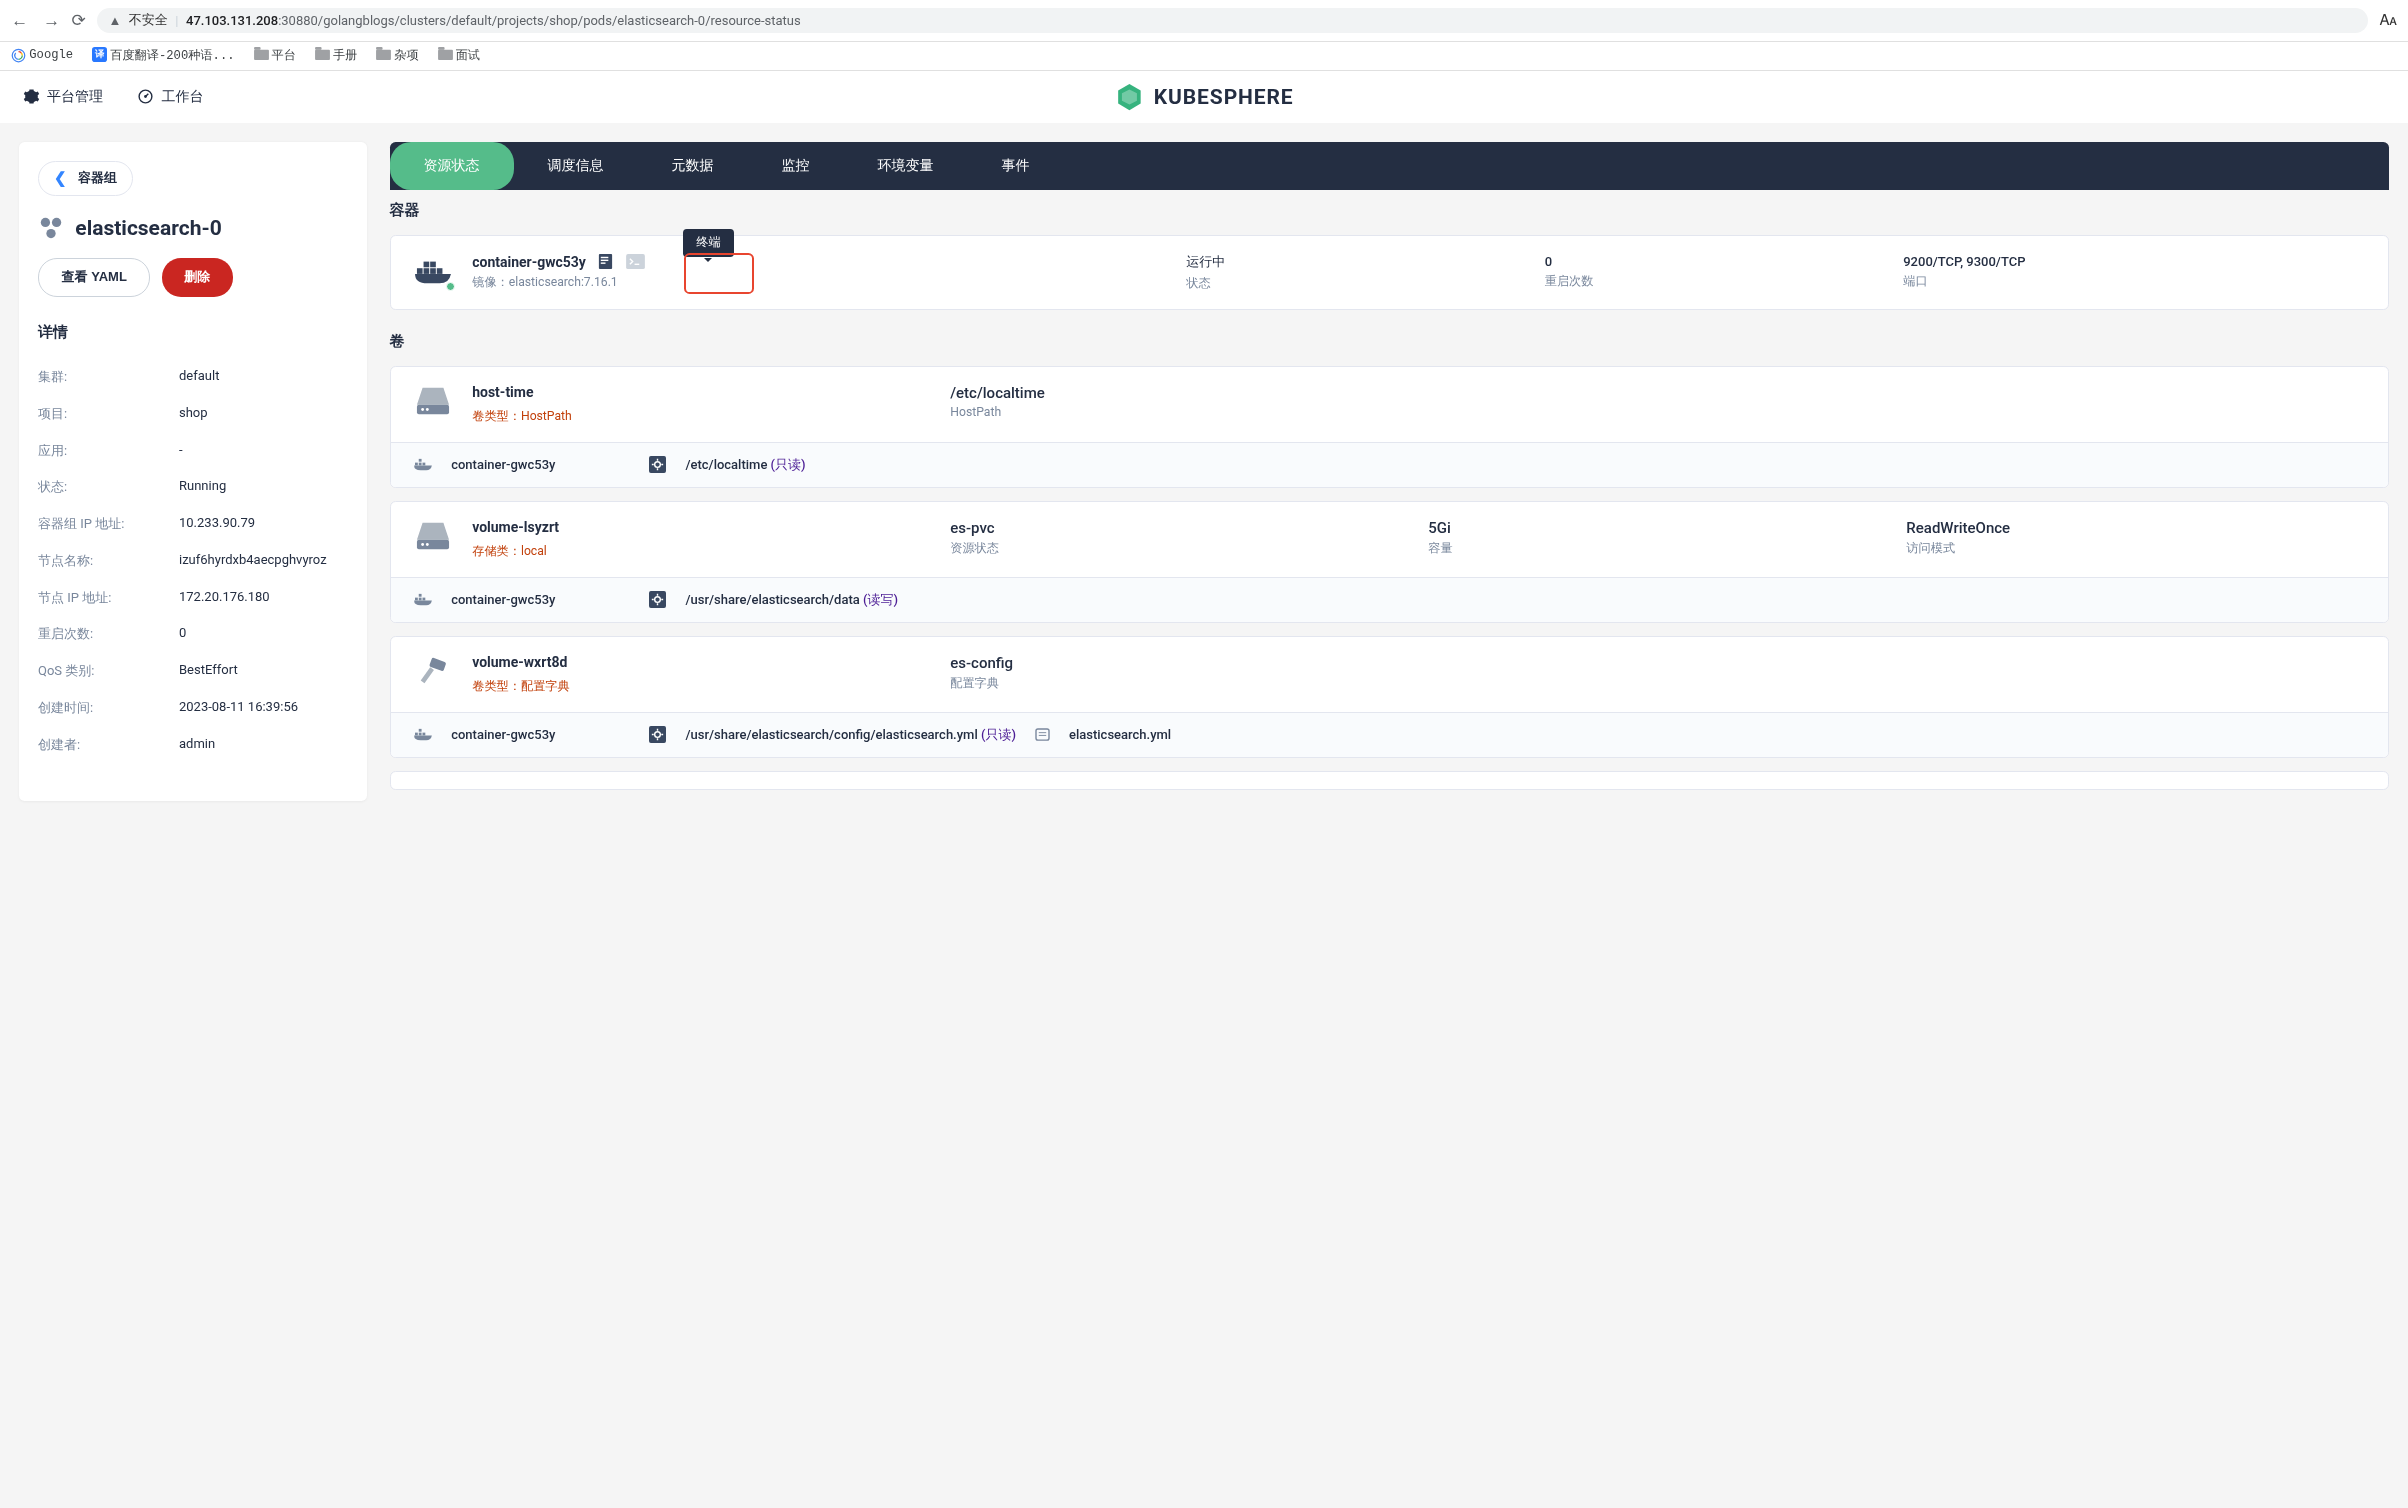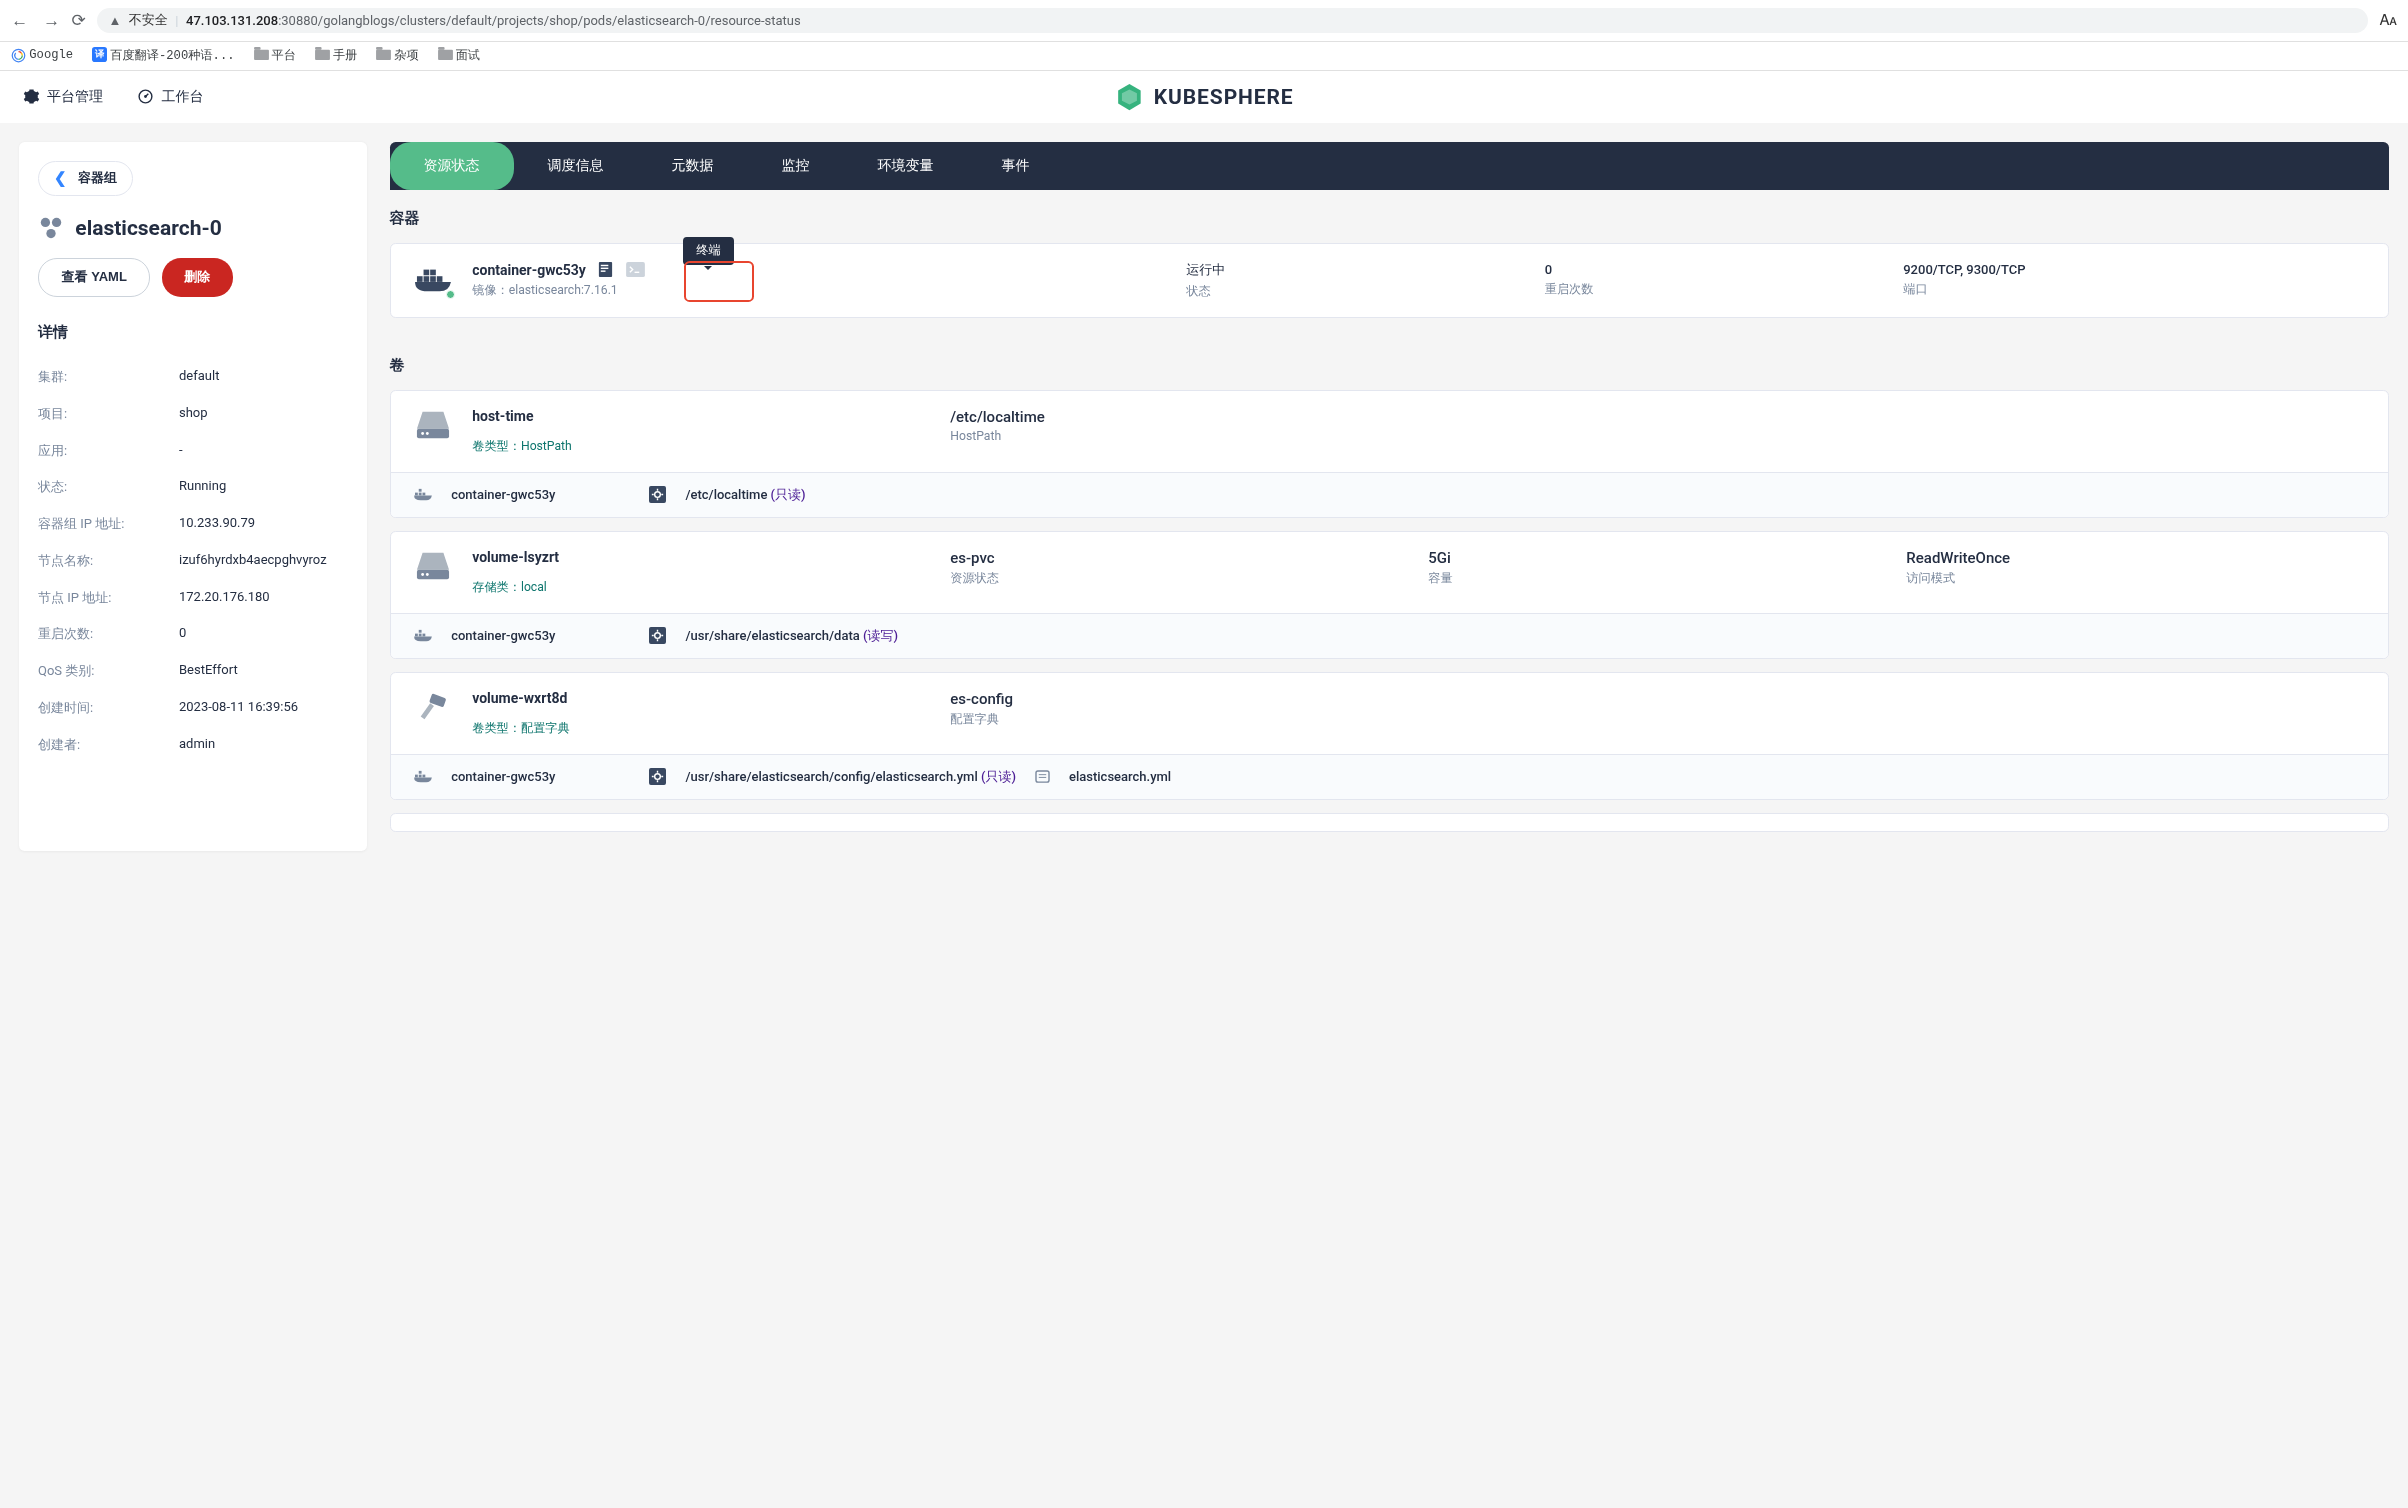--- a/index.html
+++ b/index.html
@@ -38,41 +38,41 @@
     .details-title { font-size: 15px; font-weight: 700; color: #242e42; margin-bottom: 17px; }
     .detail-row { display: flex; padding: 9.4px 0; font-size: 13px; }
     .detail-label { width: 141px; color: #79879c; }
     .detail-value { color: #242e42; }
     
     .content { flex: 1; }
     .tabs { display: flex; background: #242e42; border-radius: 5.6px 5.6px 0 0; overflow: hidden; }
     .tab { padding: 15px 34px; color: #fff; font-size: 14px; font-weight: 500; cursor: pointer; }
     .tab.active { background: #55bc8a; border-radius: 21px; }
     
-    .section { padding: 19px 0; }
+    .section { padding: 11px 0; }
     .section-title { font-size: 15px; font-weight: 700; color: #242e42; margin-bottom: 15px; }
     
     .container-card { background: #fff; border: 0.9px solid #e3e6ef; border-radius: 5.6px; padding: 17px 22.6px; display: flex; align-items: center; gap: 19px; position: relative; }
     .status-dot { width: 9.4px; height: 9.4px; background: #55bc8a; border-radius: 50%; position: absolute; bottom: -1.9px; right: -1.9px; border: 1.9px solid #fff; }
     .container-info { flex: 1; display: grid; grid-template-columns: 2fr 1fr 1fr 1.3fr; gap: 3px; align-items: center; }
     .container-name-row { display: flex; align-items: center; gap: 11.3px; }
     .container-name { font-weight: 700; font-size: 14px; color: #242e42; }
     .red-box { position: absolute; top: 0; left: 212px; width: 70px; height: 41px; border: 2.8px solid #e8452f; border-radius: 5.6px; }
     .tooltip { position: absolute; top: -24.5px; left: 211px; background: #242e42; color: #fff; padding: 5.6px 13px; border-radius: 3.8px; font-size: 12.2px; }
     .tooltip::after { content: ''; position: absolute; bottom: -4.7px; left: 50%; transform: translateX(-50%); border: 4.7px solid transparent; border-top-color: #242e42; border-bottom: none; }
     .container-sub { font-size: 12.2px; color: #79879c; margin-top: 3.8px; }
     .stat-col { font-size: 13px; }
     .stat-value { color: #242e42; font-weight: 500; }
     .stat-label { color: #79879c; font-size: 12.2px; margin-top: 3.8px; }
     
     .volume-card { background: #fff; border: 0.9px solid #e3e6ef; border-radius: 5.6px; margin-bottom: 13px; overflow: hidden; }
     .volume-header { padding: 17px 22.6px; display: flex; align-items: flex-start; gap: 19px; }
     .volume-info { flex: 1; display: grid; grid-template-columns: 1fr 1fr 1fr 1fr; gap: 19px; }
     .volume-name { font-weight: 700; font-size: 14px; color: #242e42; }
-    .volume-sub { font-size: 12.2px; color: #0f766e; margin-top: 14px; }
+    .volume-sub { font-size: 12.2px; color: #c2410c; margin-top: 8px; }
     .volume-mount { background: #f9fbfd; padding: 13px 22.6px; display: flex; align-items: center; gap: 19px; border-top: 0.9px solid #e3e6ef; font-size: 13px; }
     .mount-container { color: #242e42; font-weight: 500; }
     .mount-path { color: #242e42; font-weight: 500; }
     .mount-mode { color: #4c1d95; }
     
     .empty-card { background: #fff; border: 0.9px solid #e3e6ef; border-radius: 5.6px; height: 19px; }
     
     svg { display: block; }
   </style>
 </head>

